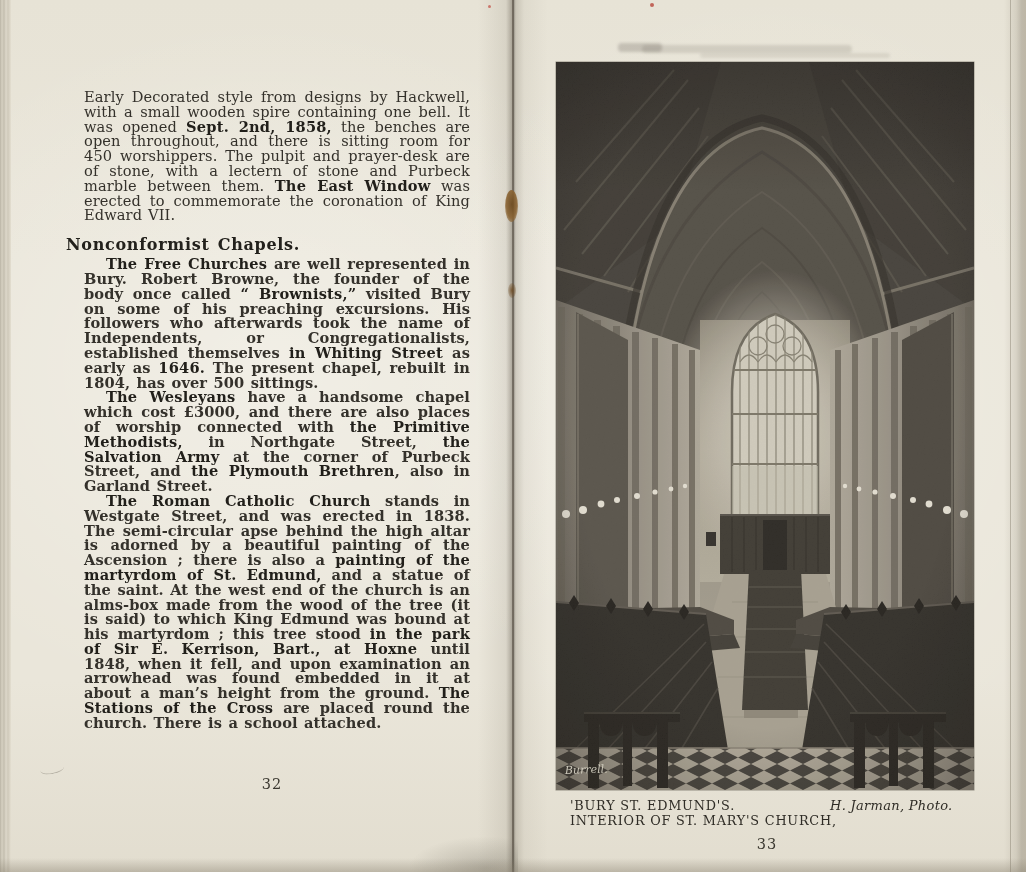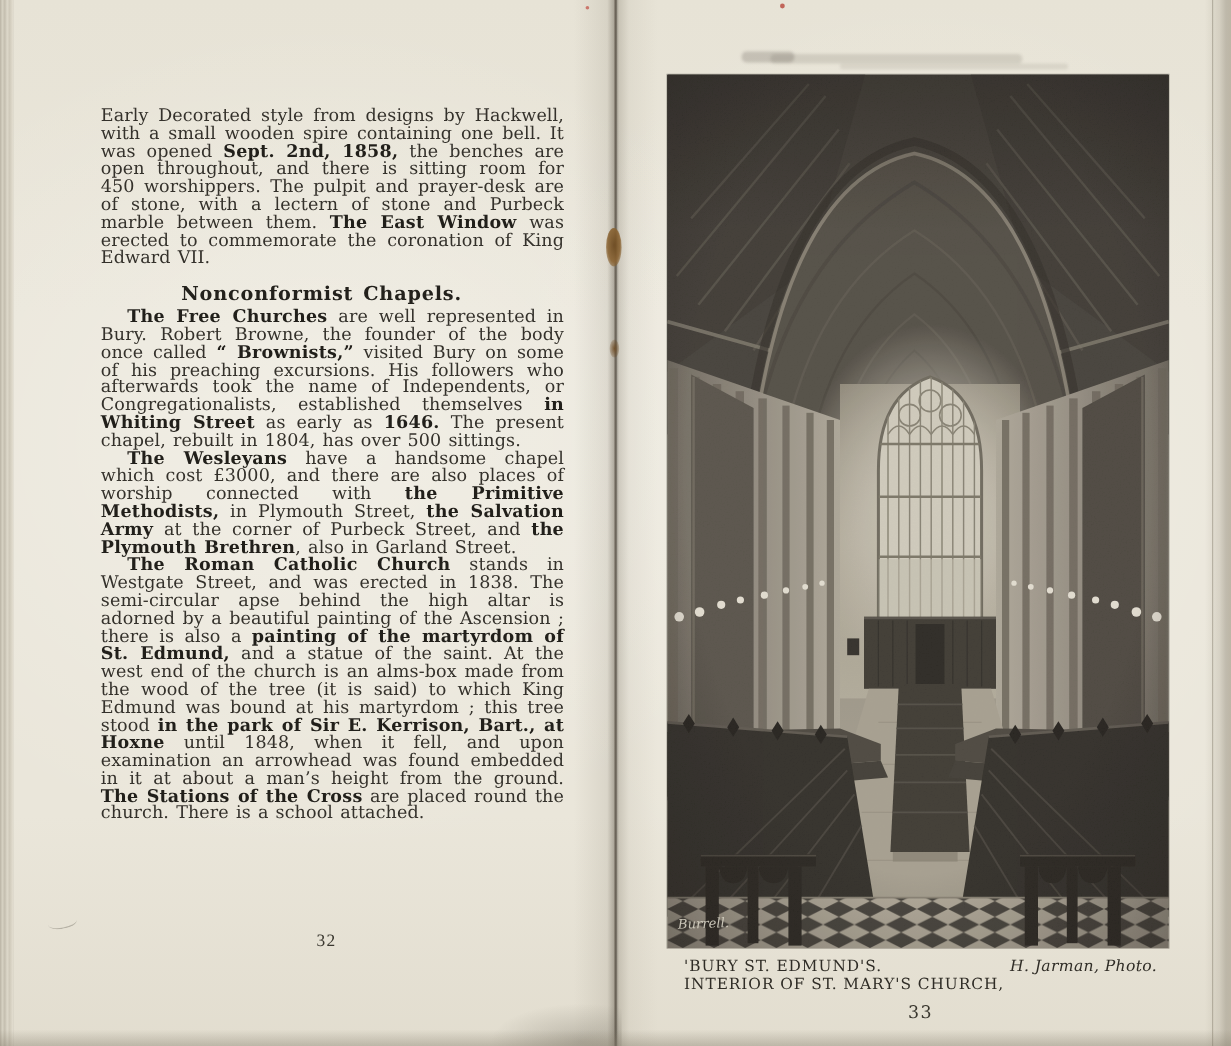--- a/index.html
+++ b/index.html
@@ -38,48 +38,48 @@
   .pencil-mark{position:absolute;left:40px;top:764px;width:24px;height:9px;
     border-bottom:1.5px solid rgba(125,120,108,.45);border-radius:50%;transform:rotate(-10deg);}
   .ghost{position:absolute;background:rgba(95,90,80,.17);filter:blur(1.4px);border-radius:4px;}
   .g1{left:642px;top:45px;width:210px;height:8px;}
   .g2{left:700px;top:53px;width:190px;height:5px;opacity:.7;}
   .g3{left:618px;top:43px;width:44px;height:9px;background:rgba(95,90,80,.26);}
   
   .textcol{position:absolute;left:84px;top:90px;width:386px;color:#34312b;
     font-size:14.6px;line-height:14.8px;text-align:justify;letter-spacing:.1px;word-spacing:1.2px;}
   .textcol p{margin:0;}
-  .textcol p.indent{text-indent:22px;}
+  .textcol p.indent{text-indent:22px;font-weight:bold;}
   .textcol b{color:#211f1a;letter-spacing:.2px;}
   .textcol h2{font-size:16px;line-height:18px;margin:13px 0 3px -18px;color:#23211c;
-    letter-spacing:.7px;word-spacing:2px;text-align:center;}
+    letter-spacing:.7px;word-spacing:2px;text-align:left;}
   .pagenum{position:absolute;font-size:14.5px;color:#3a372f;letter-spacing:1px;text-align:center;}
-  .pagenum-left{left:237px;top:776px;width:70px;font-family:Liberation Serif, serif;}
+  .pagenum-left{left:237px;top:776px;width:70px;}
   .pagenum-right{left:737px;top:836px;width:60px;}
   
   .photo{position:absolute;left:556px;top:62px;width:418px;height:728px;margin:0;
     box-shadow:0 0 0 .5px rgba(60,55,45,.5);}
   .photo svg{display:block;width:418px;height:728px;}
   .caption{position:absolute;left:570px;top:799px;width:310px;color:#2f2c26;
     font-size:12.8px;line-height:14.5px;letter-spacing:.8px;}
-  .credit{position:absolute;left:830px;top:798px;width:146px;text-align:center;color:#2f2c26;
+  .credit{position:absolute;left:830px;top:798px;width:146px;text-align:left;color:#2f2c26;
     font-size:13px;font-style:italic;letter-spacing:.3px;}
 </style>
 </head>
 <body>
 
 <div class="book">
 
   <div>
     <div class="crease"></div>
     <div class="textcol">
         <p><span>Early Decorated style from designs by Hackwell, with a small wooden spire containing one bell. It was opened </span><b>Sept. 2nd, 1858,</b><span> the benches are open throughout, and there is sitting room for 450 worshippers.  The pulpit and prayer-desk are of stone, with a lectern of stone and Purbeck marble between them.  </span><b>The East Window</b><span> was erected to commemorate the coronation of King Edward VII.</span></p>
         <h2>Nonconformist Chapels.</h2>
         <p class="indent"><b>The Free Churches</b><span> are well represented in Bury. Robert Browne, the founder of the body once called </span><b>“ Brownists,”</b><span> visited Bury on some of his preaching excursions.  His followers who afterwards took the name of Independents, or Congregationalists, established themselves </span><b>in Whiting Street</b><span> as early as </span><b>1646.</b><span> The present chapel, rebuilt in 1804, has over 500 sittings.</span></p>
-        <p class="indent"><b>The Wesleyans</b><span> have a handsome chapel which cost £3000, and there are also places of worship connected with </span><b>the Primitive Methodists,</b><span> in Plymouth Street, </span><b>the Salvation Army</b><span> at the corner of Purbeck Street, and </span><b>the Plymouth Brethren</b><span>, also in Garland Street.</span></p>
+        <p class="indent"><b>The Wesleyans</b><span> have a handsome chapel which cost £3000, and there are also places of worship connected with </span><b>the Primitive Methodists,</b><span> in Northgate Street, </span><b>the Salvation Army</b><span> at the corner of Purbeck Street, and </span><b>the Plymouth Brethren</b><span>, also in Garland Street.</span></p>
         <p class="indent"><b>The Roman Catholic Church</b><span> stands in Westgate Street, and was erected in 1838.  The semi-circular apse behind the high altar is adorned by a beautiful painting of the Ascension ; there is also a </span><b>painting of the martyrdom of St. Edmund,</b><span> and a statue of the saint.  At the west end of the church is an alms-box made from the wood of the tree (it is said) to which King Edmund was bound at his martyrdom ; this tree stood </span><b>in the park of Sir E. Kerrison, Bart., at Hoxne</b><span> until 1848, when it fell, and upon examination an arrowhead was found embedded in it at about a man’s height from the ground.  </span><b>The Stations of the Cross</b><span> are placed round the church.  There is a school attached.</span></p>
       </div>
     <div class="pagenum pagenum-left">32</div>
     <div class="pencil-mark"></div>
   </div>
 
   <div class="gutter">
     <div class="gutter-line"></div>
   </div>
   <div class="gutter-foot-shadow"></div>

